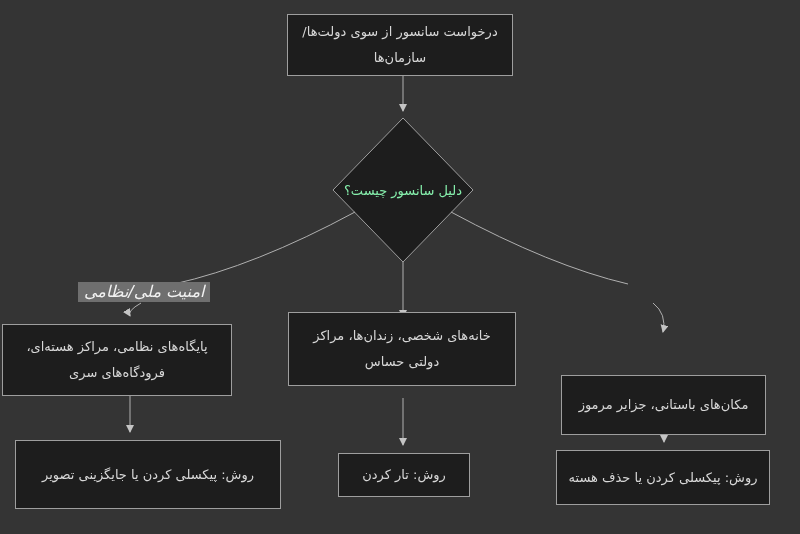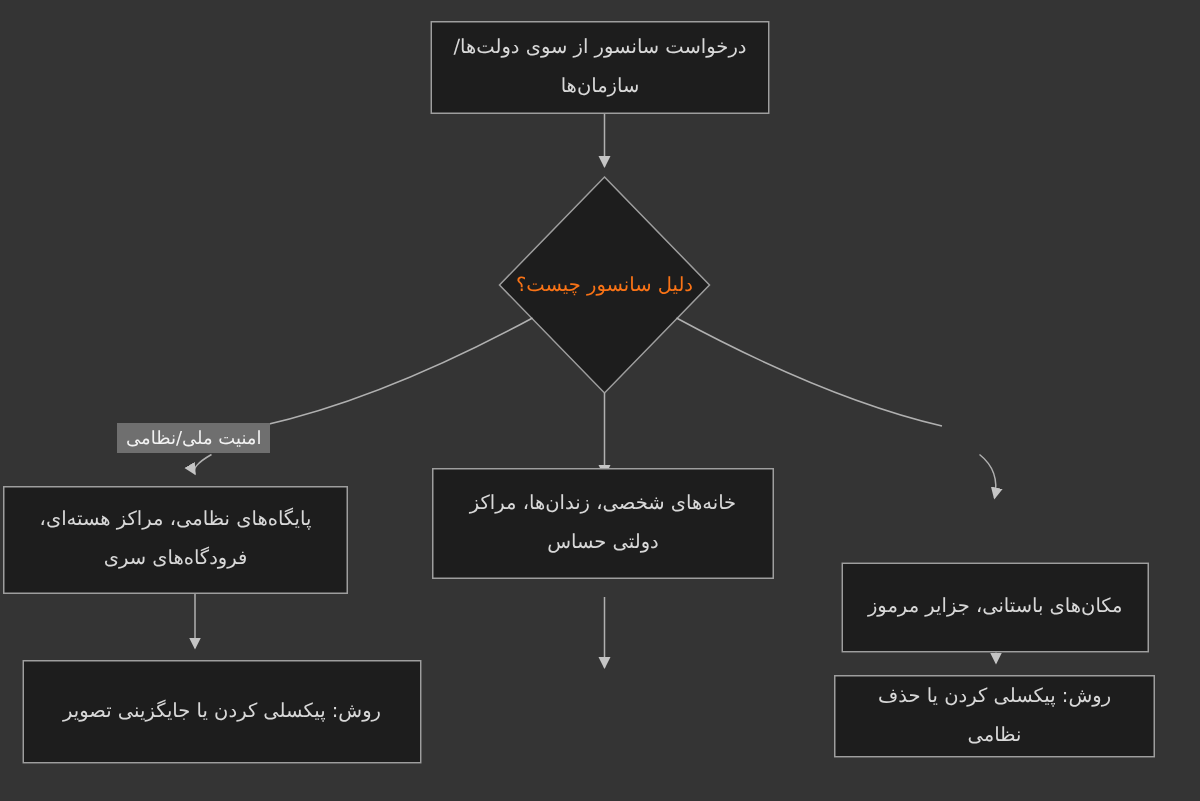--- a/index.html
+++ b/index.html
@@ -32,38 +32,39 @@
     justify-content:center;
     text-align:center;
     direction:rtl;
     padding:4px 10px;
   }
   .node-root   {left:287px;top:14px;width:226px;height:62px;}
   .node-decision{
     position:absolute;
     left:333px;top:118px;width:140px;height:144px;
     display:flex;align-items:center;justify-content:center;
-    color:#f97316;font-size:13px;text-align:left;direction:rtl;
+    color:#86efac;font-size:13px;text-align:left;direction:rtl;
     background:transparent;border:none;
   }
   .node-target-left  {left:2px;top:324px;width:230px;height:72px;}
   .node-target-mid   {left:288px;top:312px;width:228px;height:74px;}
   .node-target-right {left:561px;top:339px;width:205px;height:60px;margin-top:36px;}
   .node-method-left  {left:15px;top:440px;width:266px;height:69px;}
   .node-method-mid   {left:338px;top:453px;width:132px;height:44px;}
   .node-method-right {left:556px;top:450px;width:214px;height:55px;}
   .branch-label{
     position:absolute;
     background:#6f6f6f;
     color:#f2f2f2;
-    font-size:12px;
+    font-size:16px;
     line-height:16px;
     padding:2px 6px;
     direction:rtl;
     white-space:nowrap;
+    font-style:italic;
   }
   .label-left {left:78px;top:282px;}
   .label-mid  {left:345px;top:282px;}
   .label-right{left:596px;top:282px;}
   .edge{stroke:#b0b0b0;stroke-width:1;fill:none;}
   .diamond{fill:#1d1d1d;stroke:#9e9e9e;stroke-width:1;}
 </style>
 </head>
 <body>
 
@@ -104,16 +105,17 @@
 
 
   <div class="node node-target-left" dir="rtl">پایگاه‌های نظامی، مراکز هسته‌ای، فرودگاه‌های سری</div>
 
   <div class="node node-target-mid" dir="rtl">خانه‌های شخصی، زندان‌ها، مراکز دولتی حساس</div>
 
   <div class="node node-target-right" dir="rtl">مکان‌های باستانی، جزایر مرموز</div>
 
   <div class="node node-method-left" dir="rtl">روش: پیکسلی کردن یا جایگزینی تصویر</div>
 
+  <div class="node node-method-mid" dir="rtl">روش: تار کردن</div>
 
-  <div class="node node-method-right" dir="rtl">روش: پیکسلی کردن یا حذف نظامی</div>
+  <div class="node node-method-right" dir="rtl">روش: پیکسلی کردن یا حذف هسته</div>
 
 </div>
 
 </body></html>

